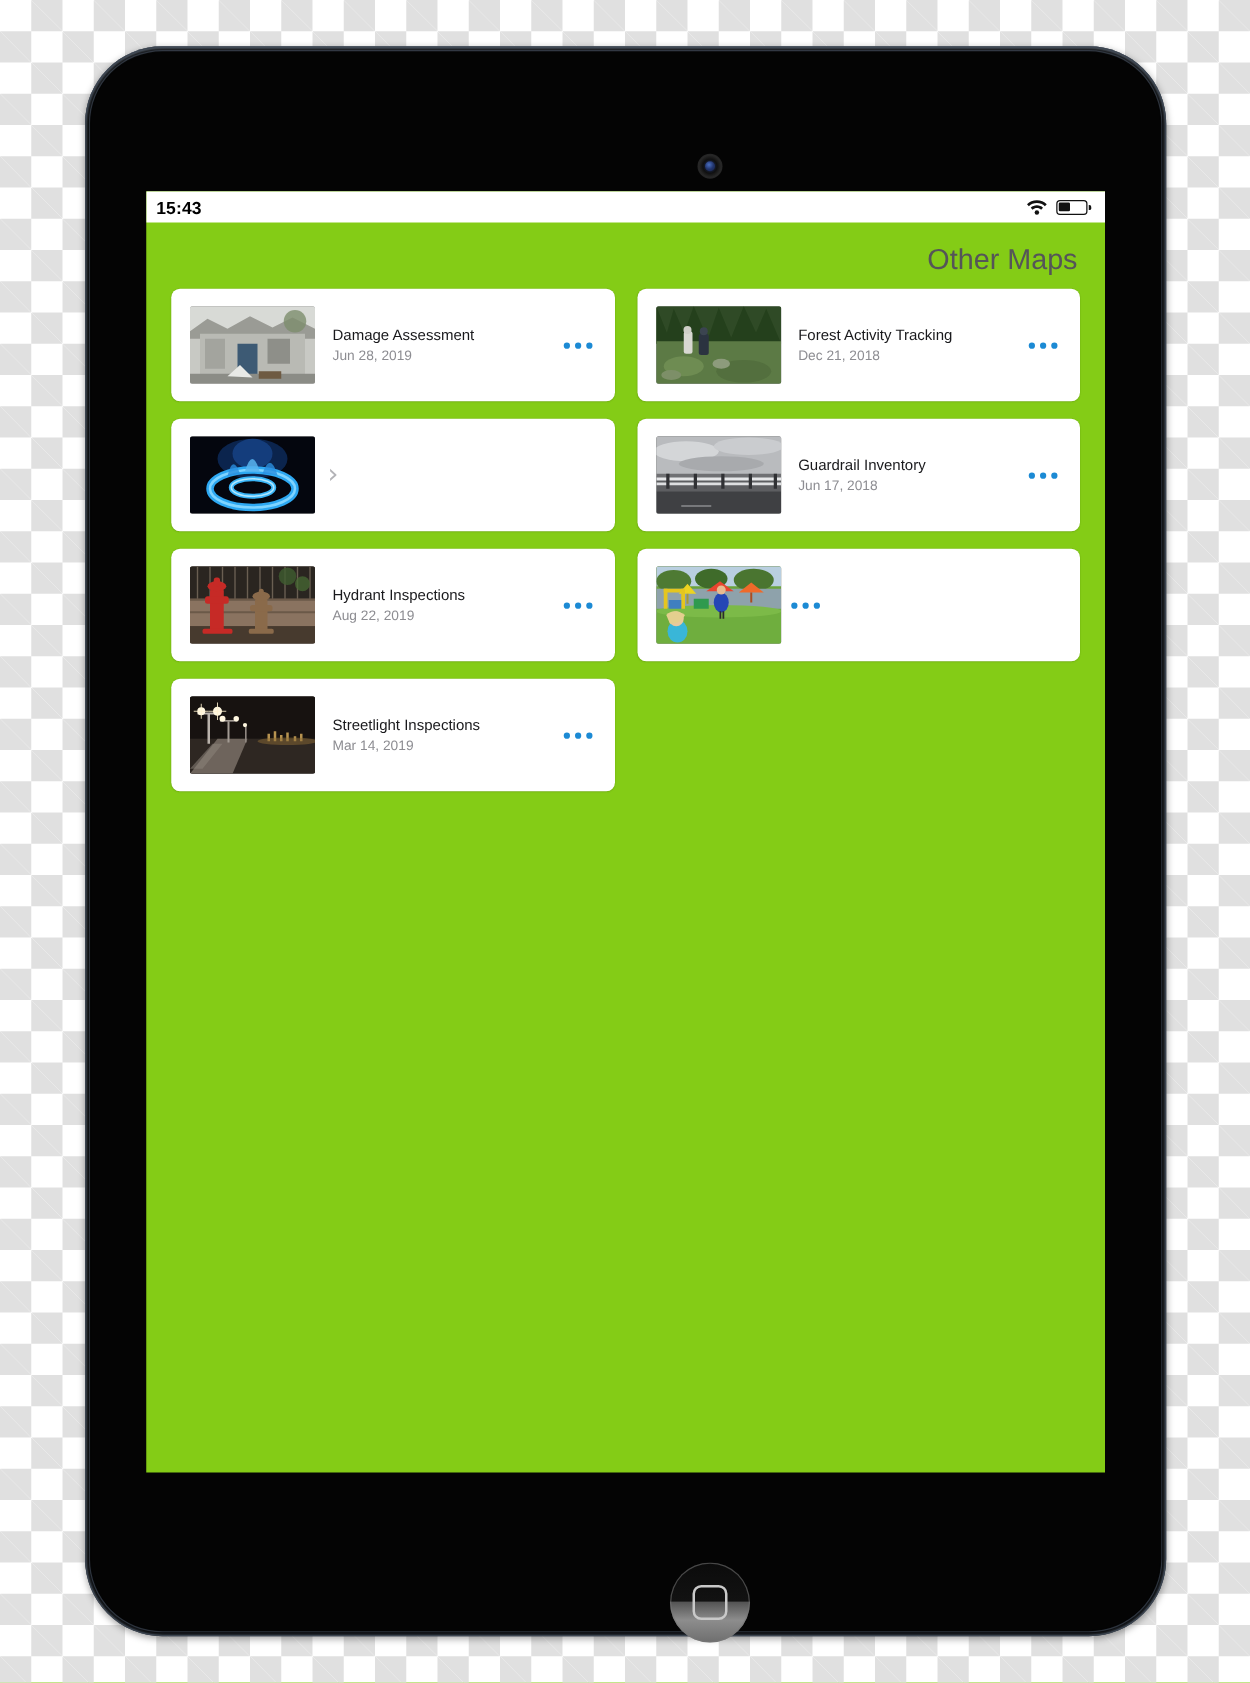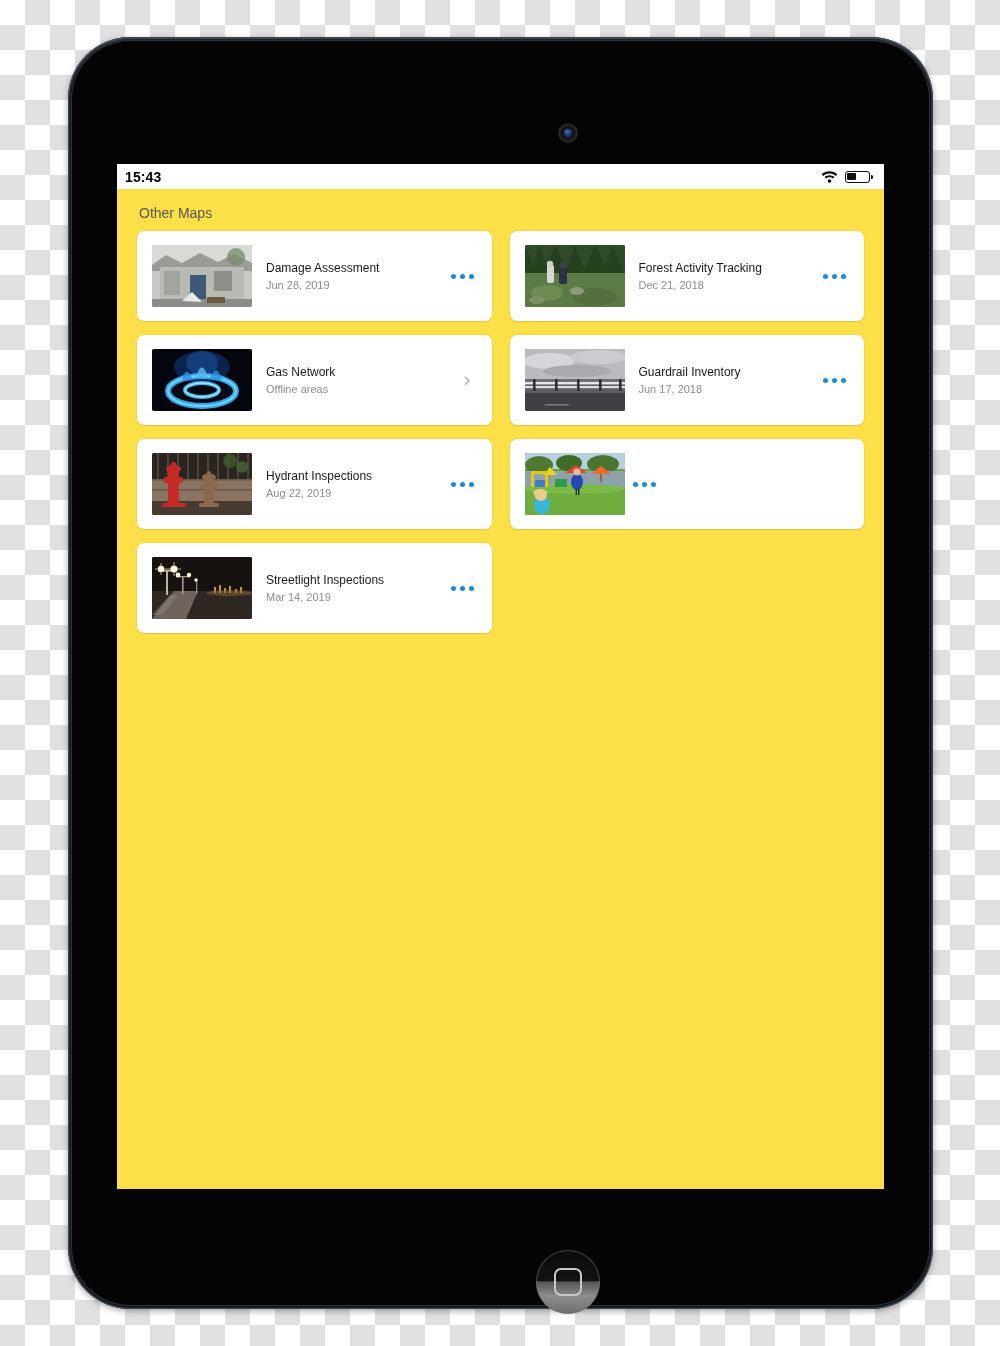--- a/index.html
+++ b/index.html
@@ -86,24 +86,24 @@
     width: 24px;
     height: 24px;
     border-radius: 7px;
     border: 2px solid #c9c9c9;
   }
 
   
   .screen {
     position: absolute;
     left: 117px;
-    top: 164px;
+    top: 153px;
     width: 767px;
     height: 1025px;
-    background: #fde047;
+    background: #84cc16;
     overflow: hidden;
   }
 
   
   .status-bar {
     height: 25px;
     background: #ffffff;
     display: flex;
     align-items: center;
     padding: 0 14px 0 8px;
@@ -204,23 +204,24 @@
   .search-placeholder {
     font-size: 16px;
     color: #8b8b90;
   }
 
   
   .content {
     padding: 0 20px;
   }
   .section-title {
-    font-size: 14px;
+    font-size: 23px;
     color: #555558;
     padding: 16px 2px 10px 2px;
+    text-align: right;
   }
   .card-grid {
     display: grid;
     grid-template-columns: 1fr 1fr;
     column-gap: 18px;
     row-gap: 14px;
   }
   .card {
     background: #ffffff;
     border-radius: 7px;
@@ -384,24 +385,20 @@
             <ellipse cx="50" cy="18" rx="28" ry="16" fill="#0d2f63" opacity="0.75"></ellipse>
             <ellipse cx="50" cy="14" rx="16" ry="12" fill="#1a4f9c" opacity="0.6"></ellipse>
             <ellipse cx="50" cy="42" rx="34" ry="15" fill="none" stroke="#2da8f2" stroke-width="6"></ellipse>
             <ellipse cx="50" cy="42" rx="34" ry="15" fill="none" stroke="#7fd4ff" stroke-width="2"></ellipse>
             <ellipse cx="50" cy="41" rx="17" ry="7" fill="none" stroke="#39b5f7" stroke-width="4"></ellipse>
             <ellipse cx="50" cy="41" rx="17" ry="7" fill="none" stroke="#aee6ff" stroke-width="1.3"></ellipse>
             <path d="M30 32 Q34 14 40 30 Z" fill="#2b8fe0" opacity="0.8"></path>
             <path d="M58 30 Q64 12 70 31 Z" fill="#2b8fe0" opacity="0.8"></path>
             <path d="M44 28 Q50 8 56 29 Z" fill="#58b4ef" opacity="0.85"></path>
           </svg>
-        </div>
-        <div class="card-text">
-          <div class="card-title">Gas Network</div>
-          <div class="card-sub">Offline areas</div>
         </div>
         <div class="chevron">›</div>
       </div>
 
       <div class="card">
         <div class="thumb">
           <svg viewBox="0 0 100 62" preserveAspectRatio="none">
             <rect width="100" height="62" fill="#8f9093"></rect>
             <rect width="100" height="32" fill="#b9bbbe"></rect>
             <ellipse cx="24" cy="12" rx="26" ry="8" fill="#d4d6d8"></ellipse>

